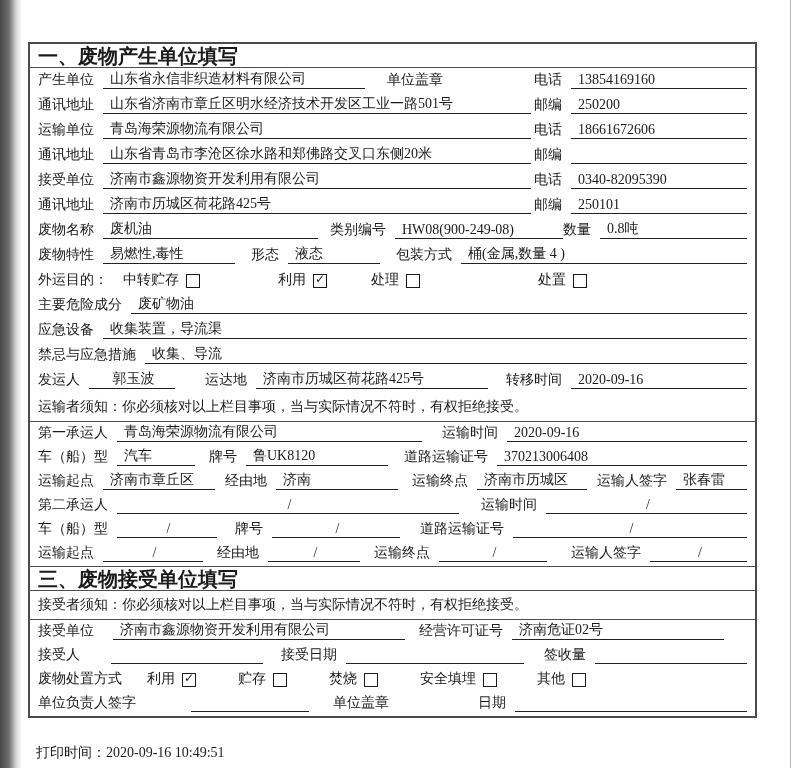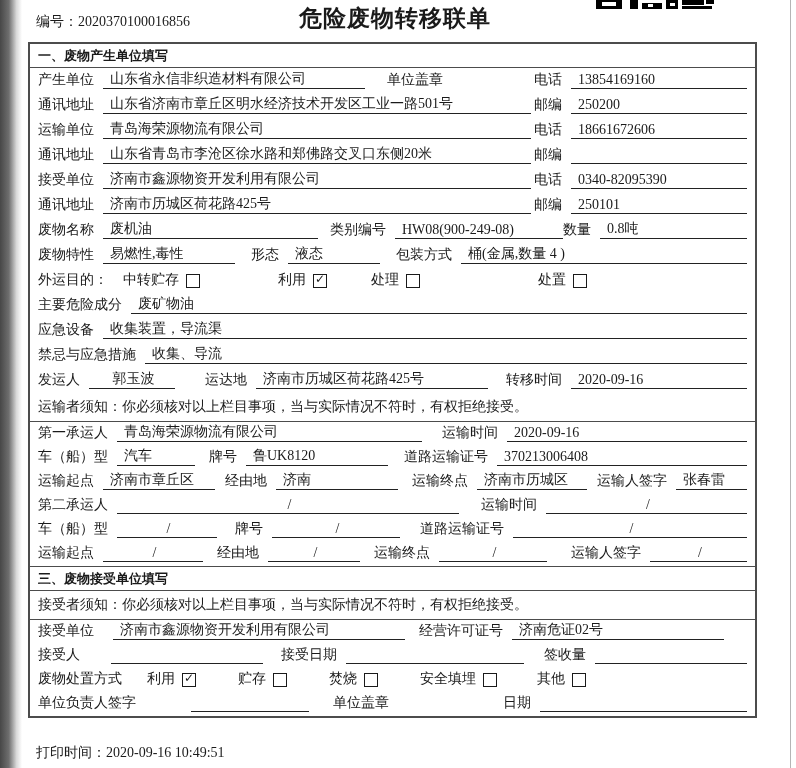--- a/index.html
+++ b/index.html
@@ -10,21 +10,21 @@
   #right-line{position:absolute;left:790px;top:0;width:1px;height:768px;background:#b5b5b5;}
   
   #hdr{position:absolute;left:28px;top:0;width:734px;height:42px;}
   #doc-no{position:absolute;left:8px;top:13px;font-size:14px;}
   #ttl{position:absolute;left:0;top:3px;width:100%;text-align:center;font-size:23px;font-weight:bold;
        font-family:"DejaVu Sans","Liberation Sans",sans-serif;letter-spacing:1px;}
   #qr{position:absolute;left:562px;top:0;}
   
   #tbl{position:absolute;left:28px;top:42px;width:729px;border:2px solid #4c4c4c;background:#fff;
        box-sizing:border-box;}
-  .sec-hd{height:22px;line-height:22px;padding:1px 8px 0 8px;font-size:13px;font-weight:bold;
+  .sec-hd{height:22px;line-height:22px;padding:1px 8px 0 8px;font-size:20px;font-weight:bold;
        font-family:"DejaVu Sans","Liberation Sans",sans-serif;border-bottom:1.5px solid #4c4c4c;}
   .sec-hd.mid{border-top:1.5px solid #4c4c4c;}
   .notice{height:28px;line-height:28px;padding:0 8px;font-size:14px;border-bottom:1.5px solid #4c4c4c;}
   .row{display:flex;align-items:flex-end;height:25px;padding:0 8px 4px 8px;font-size:14px;box-sizing:border-box;}
   .row.h24{height:24px;}
   .lbl{white-space:nowrap;margin-right:9px;}
   .val{border-bottom:1px solid #222;white-space:nowrap;padding:0 4px 0 7px;box-sizing:border-box;
        overflow:hidden;min-height:17px;}
   .fill{flex:1;}
   .auto{margin-left:auto;}
@@ -40,36 +40,20 @@
   
   #ftr{position:absolute;left:36px;top:744px;font-size:14px;}
 </style>
 </head>
 <body>
 
 <div id="page">
   <div id="left-shade"></div>
   <div id="right-line"></div>
 
-  <div id="hdr">
-    <div id="doc-no"><span>编号：</span><span>2020370100016856</span></div>
-    <div id="ttl">危险废物转移联单</div>
-    <svg id="qr" width="130" height="10" viewBox="0 0 130 10">
-      <rect x="6" y="0" width="26" height="9" fill="#000"></rect>
-        <rect x="12" y="2" width="14" height="4" fill="#fff"></rect>
-      <rect x="40" y="0" width="8" height="9" fill="#000"></rect>
-        <rect x="52" y="3" width="20" height="6" fill="#000"></rect>
-      <rect x="58" y="4" width="5" height="3" fill="#fff"></rect>
-        <rect x="76" y="0" width="12" height="9" fill="#000"></rect>
-      <rect x="80" y="3" width="5" height="3" fill="#fff"></rect>
-        <rect x="92" y="0" width="22" height="5" fill="#000"></rect>
-      <rect x="92" y="6" width="30" height="3" fill="#000"></rect>
-        <rect x="116" y="0" width="8" height="4" fill="#000"></rect>
-    </svg>
-  </div>
 
   <div id="tbl">
 
     <div class="sec-hd">一、废物产生单位填写</div>
 
     <div class="row">
       <span class="lbl">产生单位</span>
       <span class="val" style="width:262px">山东省永信非织造材料有限公司</span>
       <span class="plain" style="margin-left:22px">单位盖章</span>
       <span class="lbl auto">电话</span>
@@ -269,20 +253,20 @@
       <span class="opt" style="margin-left:40px">
         <span>其他</span>
         <span class="cb"><i></i></span>
       </span>
     </div>
 
     <div class="row h24">
       <span class="lbl">单位负责人签字</span>
       <span class="val" style="width:118px;margin-left:46px"></span>
       <span class="plain" style="margin-left:24px">单位盖章</span>
-      <span class="lbl" style="margin-left:114px">日期</span>
+      <span class="lbl" style="margin-left:89px">日期</span>
       <span class="val fill"></span>
     </div>
 
   </div>
 
   <div id="ftr"><span>打印时间：</span><span>2020-09-16 10:49:51</span></div>
 </div>
 
 </body></html>

